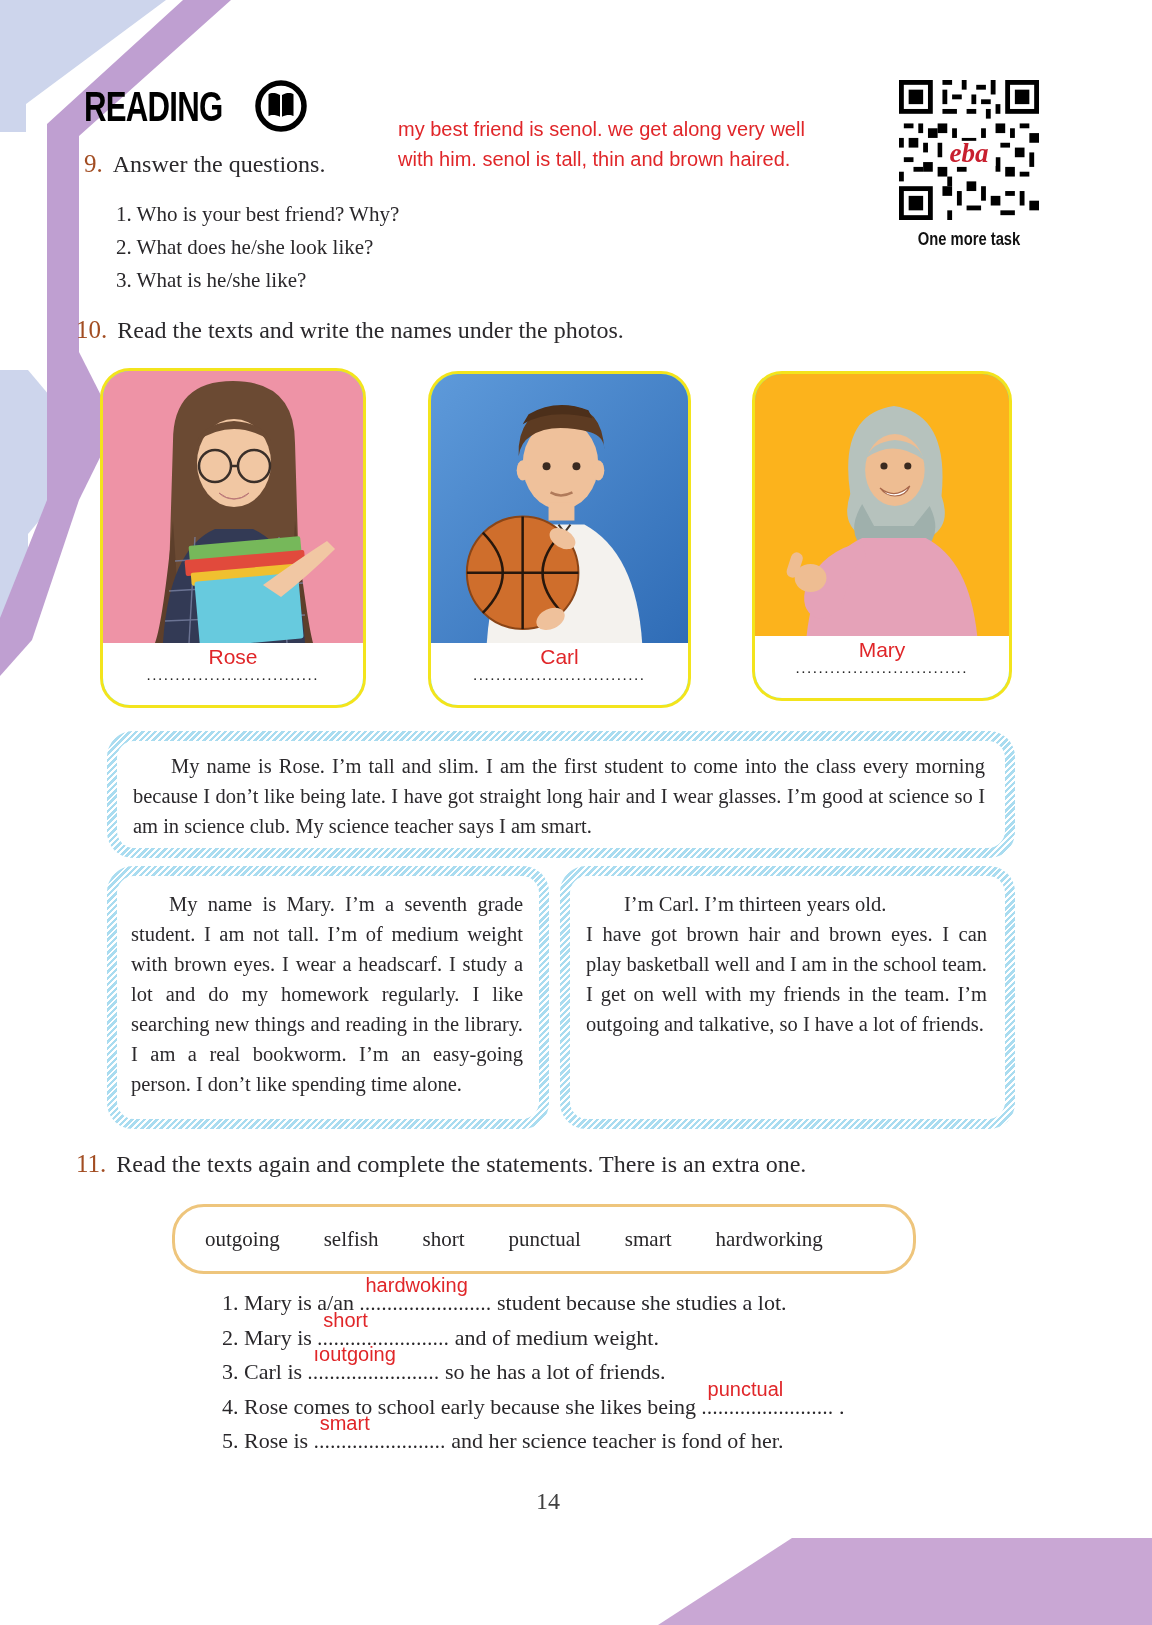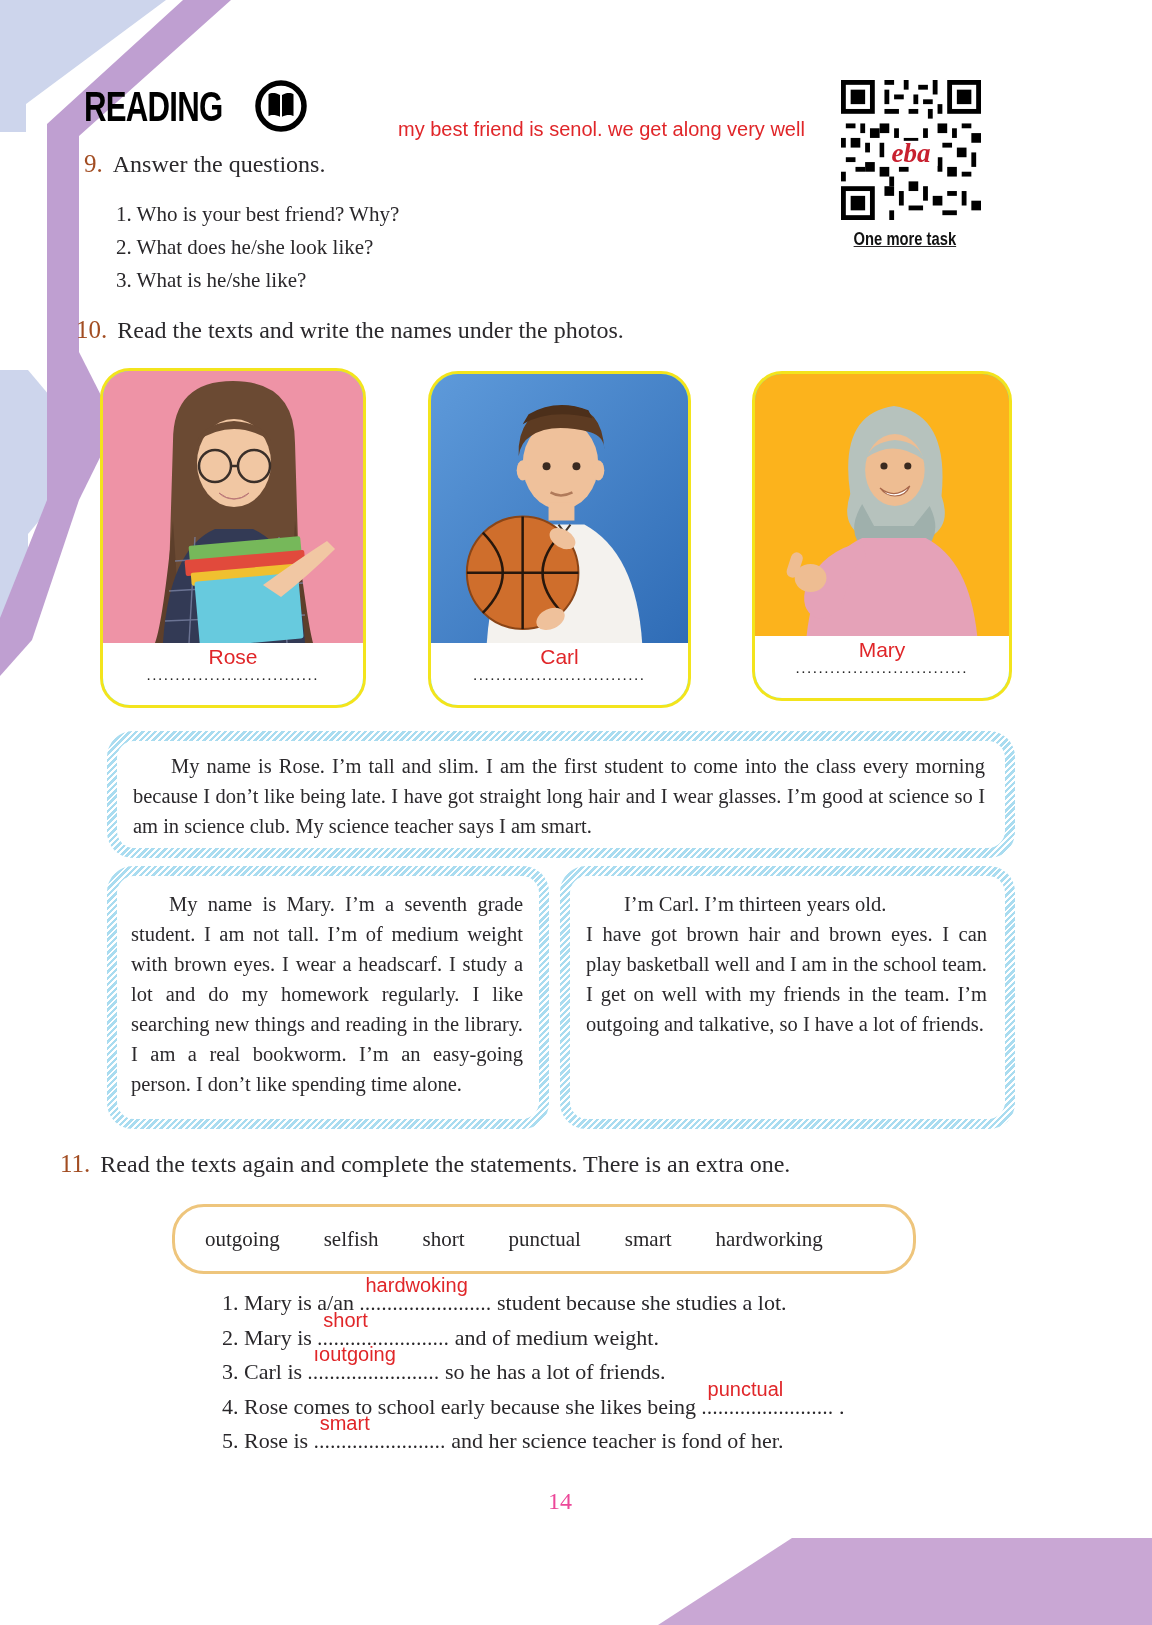--- a/index.html
+++ b/index.html
@@ -17,21 +17,21 @@
     font-family:"Liberation Sans", sans-serif; font-weight:900; font-size:40px;
     letter-spacing:-1px; transform:scaleX(0.78) scaleY(1.05); transform-origin:left center; color:#000;
   }
   .book-badge { margin-left:-8px; width:56px; height:56px; }
 
   
   .red-note { color:#e02629; font-family:"Liberation Sans", sans-serif; }
   .note-top { position:absolute; left:398px; top:114px; width:480px; font-size:20px; line-height:1.5; }
 
   
-  .qr-wrap { position:absolute; left:841px; top:80px; width:140px; text-align:left;text-decoration:underline; }
+  .qr-wrap { position:absolute; left:899px; top:80px; width:140px; text-align:center; }
   .qr-caption {
     margin-top:5px; font-family:"Liberation Sans", sans-serif; font-weight:900; font-size:18px;
     transform:scaleX(0.82); transform-origin:center; color:#111; white-space:nowrap;
   }
 
   
   .ex-num { color:#a24d22; font-size:25px; }
   .ex-head { position:absolute; display:flex; gap:10px; align-items:baseline; }
   .ex-title { font-size:24px; color:#2b292c; }
   .q-list { position:absolute; left:116px; top:198px; font-size:21px; line-height:1.58; }
@@ -66,21 +66,21 @@
   
   .stmts { position:absolute; left:222px; top:1290px; width:820px; font-size:22px; }
   .stmt { position:relative; height:34.5px; white-space:nowrap; }
   .blank { position:relative; display:inline-block; }
   .blank .dots { font-size:20px; letter-spacing:0.5px; }
   .blank .ans {
     position:absolute; left:6px; top:-15px; color:#e02629;
     font-family:"Liberation Sans", sans-serif; font-size:20px; line-height:1;
   }
 
-  .pageno { position:absolute; left:536px; top:1488px; width:48px; text-align:center; font-size:24px; color:#ec4899; }
+  .pageno { position:absolute; left:536px; top:1488px; width:48px; font-size:24px; color:#404040; }
 </style>
 </head>
 <body>
 
 <div class="page">
 
   <svg class="deco" width="1152" height="1625" viewBox="0 0 1152 1625">
     <polygon points="0,0 166,0 26,104 26,132 0,132" fill="#cdd5ec"></polygon>
     <polygon points="0,370 28,370 97,452 28,534 0,534" fill="#cdd5ec"></polygon>
     <polygon points="0,534 28,534 28,590 0,634" fill="#cdd5ec"></polygon>
@@ -96,20 +96,21 @@
       <div class="reading-title">READING</div>
       <svg class="book-badge" viewBox="0 0 56 56">
         <circle cx="28" cy="28" r="23" fill="none" stroke="#000" stroke-width="5.5"></circle>
         <path d="M27 17c-4-2.6-9-2.6-11.5-0.8V38c2.5-1.6 7.5-1.6 11.5 0.8z" fill="#000"></path>
         <path d="M29 17c4-2.6 9-2.6 11.5-0.8V38c-2.5-1.6-7.5-1.6-11.5 0.8z" fill="#000"></path>
       </svg>
     </div>
 
     <div class="red-note note-top">
       <div>my best friend is senol. we get along very well</div>
+      <div>with him. senol is tall, thin and brown haired.</div>
     </div>
 
     <div class="qr-wrap">
       <svg width="140" height="140" viewBox="0 0 29 29">
         <rect x="0" y="0" width="29" height="29" fill="#fff"></rect>
         <g fill="#000">
           <rect x="0" y="0" width="7" height="7"></rect>
             <rect x="22" y="0" width="7" height="7"></rect>
             <rect x="0" y="22" width="7" height="7"></rect>
           <rect x="9" y="0" width="2" height="1"></rect>
@@ -291,21 +292,21 @@
       </div>
     </div>
 
     <div class="hatch" style="left:560px; top:866px; width:455px; height:263px;">
       <div class="hatch-inner" style="padding:14px 18px 6px 16px;">
         <p class="speech"><span class="indent"></span><span>I’m Carl. I’m thirteen years old.</span><br>
         <span>I have got brown hair and brown eyes. I can play basketball well and I am in the school team. I get on well with my friends in the team. I’m outgoing and talkative, so I have a lot of friends.</span></p>
       </div>
     </div>
 
-    <div class="ex-head" style="left:60px; top:1150px;justify-content:space-between;">
+    <div class="ex-head" style="left:76px; top:1150px;justify-content:space-between;">
       <span class="ex-num">11.</span>
       <span class="ex-title">Read the texts again and complete the statements. There is an extra one.</span>
     </div>
 
     <div class="wordbank">
       <span>outgoing</span>
       <span>selfish</span>
       <span>short</span>
       <span>punctual</span>
       <span>smart</span>

